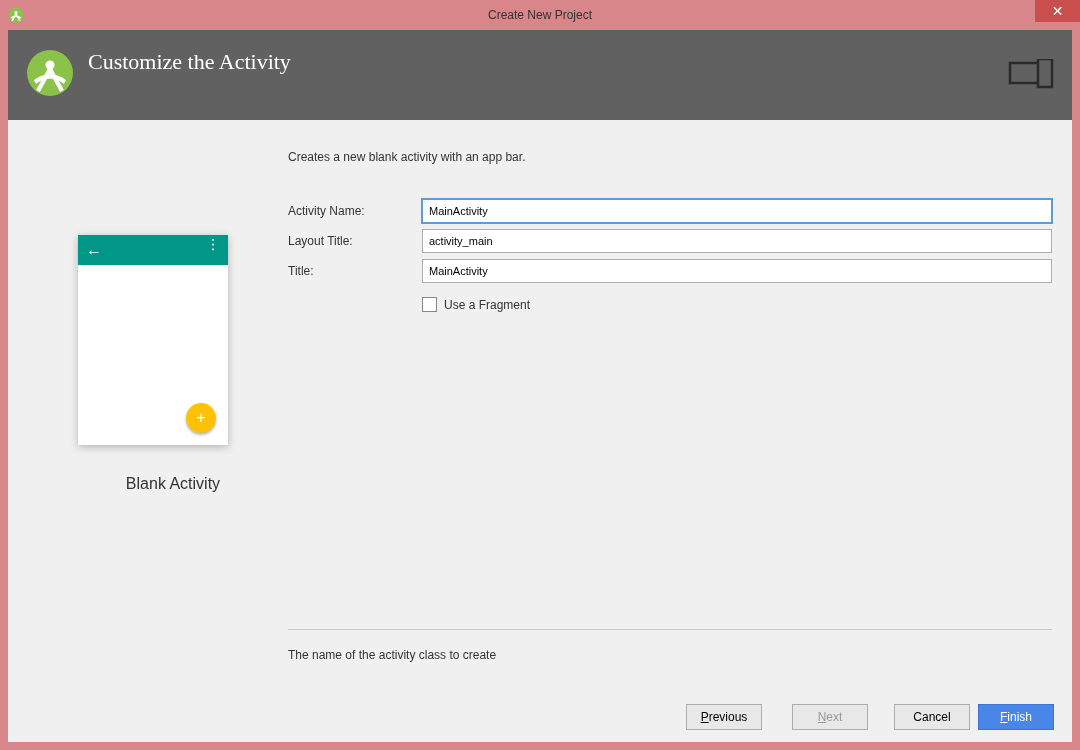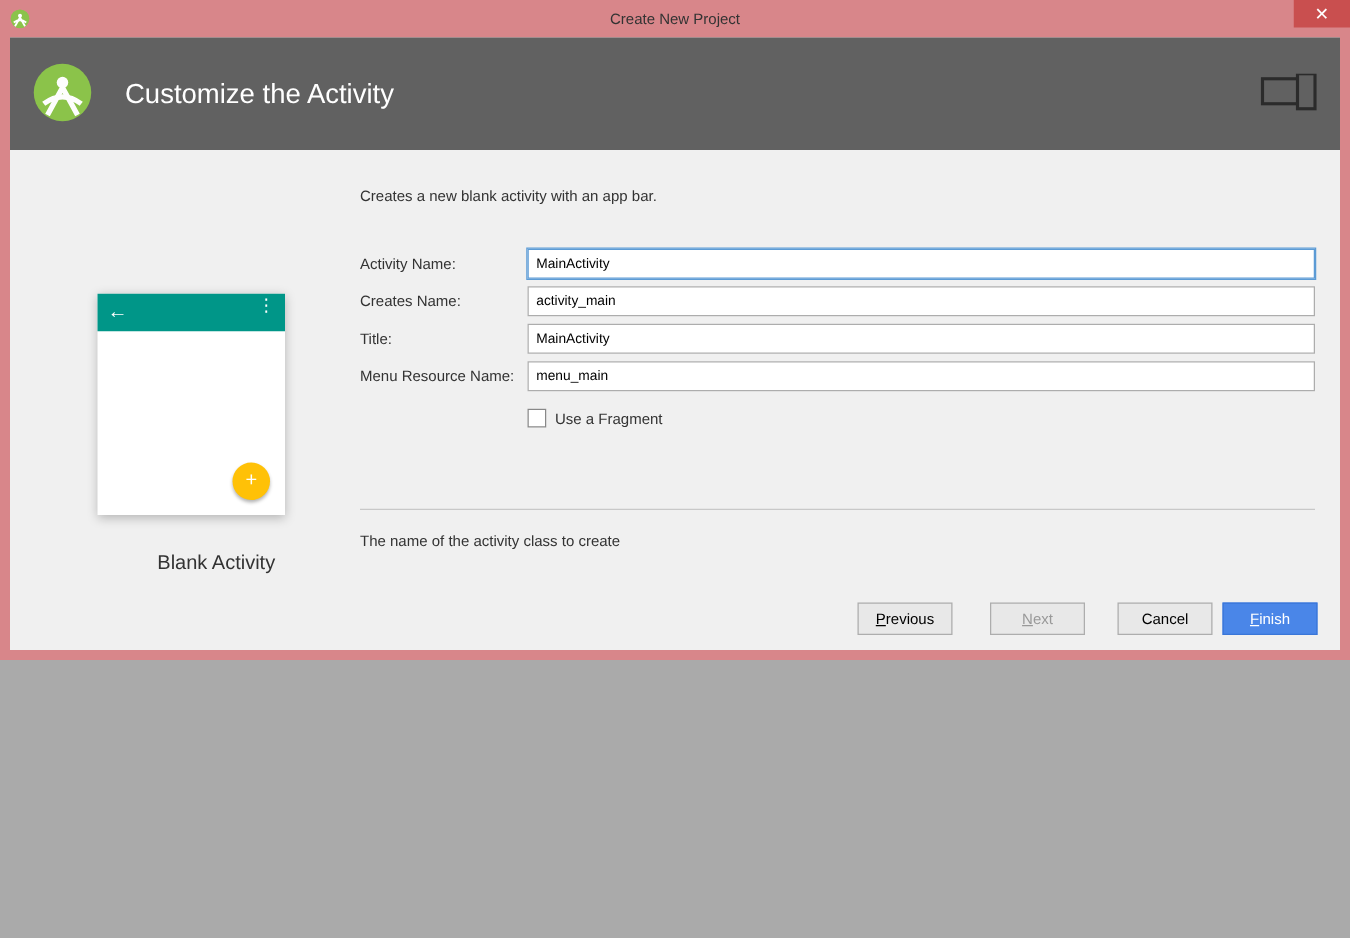--- a/index.html
+++ b/index.html
@@ -6,21 +6,21 @@
   body {
     font-family: "Segoe UI", Tahoma, sans-serif;
     font-size: 12px;
     background: #aaa;
     width: 1080px;
     height: 750px;
     overflow: hidden;
   }
   .window {
     width: 1080px;
-    height: 528px;
+    height: 750px;
     background: #d8868a;
     position: relative;
   }
   .titlebar {
     height: 30px;
     background: #d8868a;
     display: flex;
     align-items: center;
     position: relative;
   }
@@ -56,21 +56,21 @@
     background: #f0f0f0;
   }
   .header {
     height: 90px;
     background: #616161;
     display: flex;
     align-items: center;
     padding: 0 18px;
     justify-content: space-between;
   }
-  .header-left { display: flex; align-items: center; gap: 26px; }
+  .header-left { display: flex; align-items: flex-start; gap: 14px; font-family: Liberation Serif, serif; }
   .header-title {
     color: #fff;
     font-size: 22px;
     font-weight: 300;
   }
   .content {
     position: absolute;
     top: 90px;
     bottom: 50px;
     left: 0; right: 0;
@@ -282,30 +282,26 @@
       </div>
 
       <div class="form-pane">
         <div class="description">Creates a new blank activity with an app bar.</div>
 
         <div class="form-row">
           <div class="form-label">Activity Name:</div>
           <input class="form-input focused" value="MainActivity" style="">
         </div>
         <div class="form-row">
-          <div class="form-label">Creates Name:</div>
+          <div class="form-label">Layout Title:</div>
           <input class="form-input" value="activity_main" style="">
         </div>
         <div class="form-row">
           <div class="form-label">Title:</div>
           <input class="form-input" value="MainActivity" style="">
-        </div>
-        <div class="form-row">
-          <div class="form-label">Menu Resource Name:</div>
-          <input class="form-input" value="menu_main" style="">
         </div>
 
         <div class="checkbox-row">
           <span class="checkbox"></span>
           <span class="checkbox-label">Use a Fragment</span>
         </div>
 
         <div class="hint-area">
           <hr class="hint-divider">
           <div class="hint-text">The name of the activity class to create</div>

